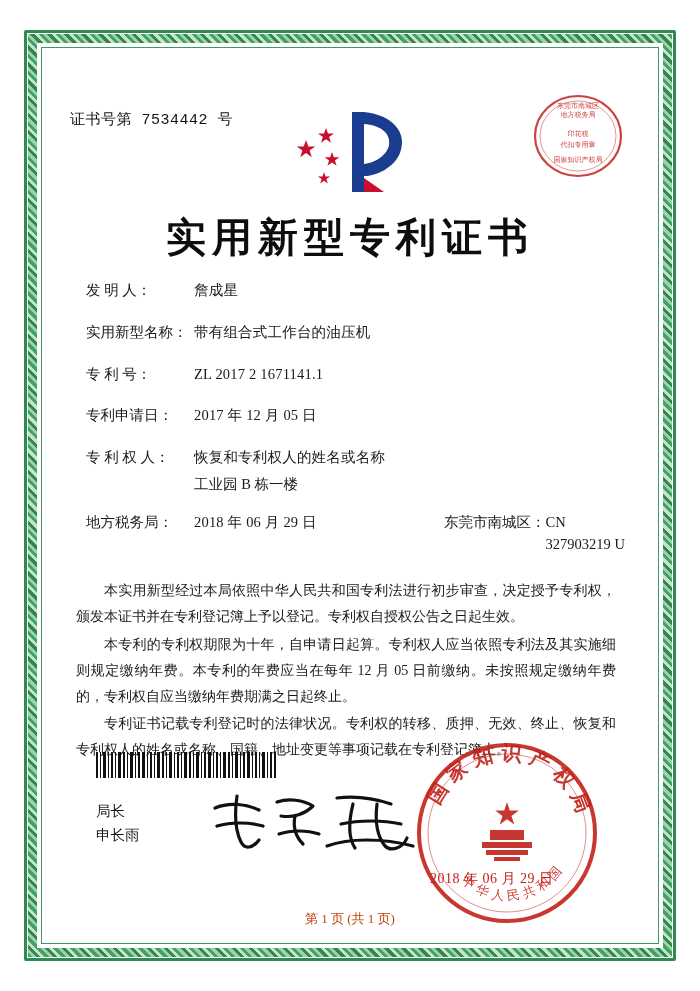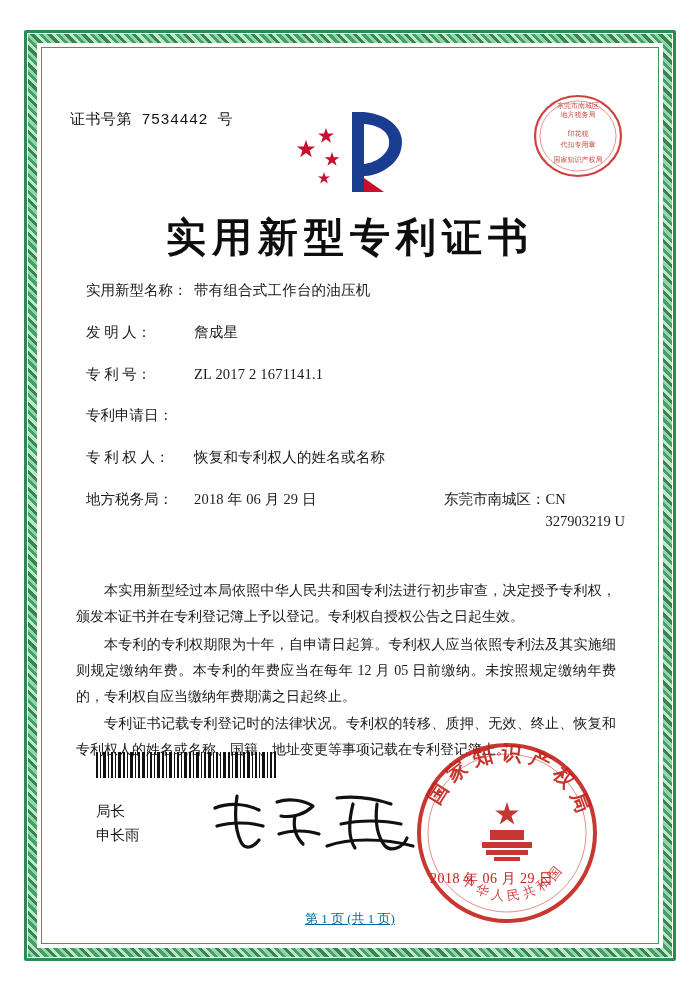--- a/index.html
+++ b/index.html
@@ -188,22 +188,21 @@
     font-family: "Liberation Serif", serif;
   }
 
   
   .footer {
     position: absolute;
     left: 0; top: 852px;
     width: 596px;
     text-align: center;
     font-size: 13px;
-    color: #0369a1;
-    text-decoration: underline;
+    color: #c2410c;
   }
 </style>
 </head>
 <body>
 
 <div class="page">
 
   <div class="border-outer"></div>
   <div class="border-pattern"></div>
   <div class="border-inner"></div>
@@ -240,44 +239,46 @@
           <text x="46" y="72">国家知识产权局</text>
         </g>
       </svg>
     </div>
 
     <div class="cert-title">实用新型专利证书</div>
 
     <div class="fields">
 
       <div class="field-row">
+        <div class="field-label">发 明 人：</div>
+        <div class="field-value">詹成星</div>
+      </div>
+
+      <div class="field-row">
         <div class="field-label">实用新型名称：</div>
         <div class="field-value">带有组合式工作台的油压机</div>
-      </div>
-
-      <div class="field-row">
-        <div class="field-label">发 明 人：</div>
-        <div class="field-value">詹成星</div>
       </div>
 
       <div class="field-row">
         <div class="field-label">专 利 号：</div>
         <div class="field-value">ZL 2017 2 1671141.1</div>
       </div>
 
       <div class="field-row">
         <div class="field-label">专利申请日：</div>
+        <div class="field-value">2017 年 12 月 05 日</div>
       </div>
 
       <div class="field-row">
         <div class="field-label">专 利 权 人：</div>
         <div class="field-value">恢复和专利权人的姓名或名称</div>
       </div>
 
 
+      <div class="addr-second">工业园 B 栋一楼</div>
 
       <div class="field-row two-col">
         <div class="field-label">地方税务局：</div>
         <div class="field-value">2018 年 06 月 29 日</div>
         <div class="field-label2">东莞市南城区：</div>
         <div class="field-value2">CN 327903219 U</div>
       </div>
 
     </div>
 

